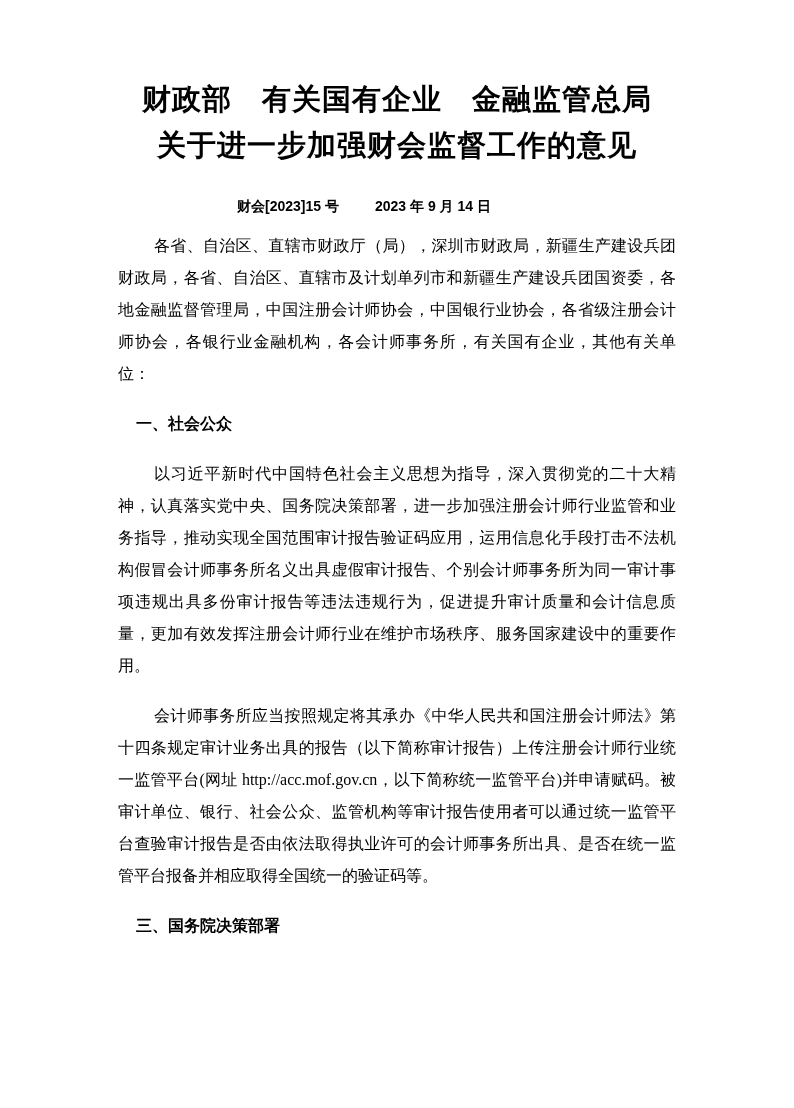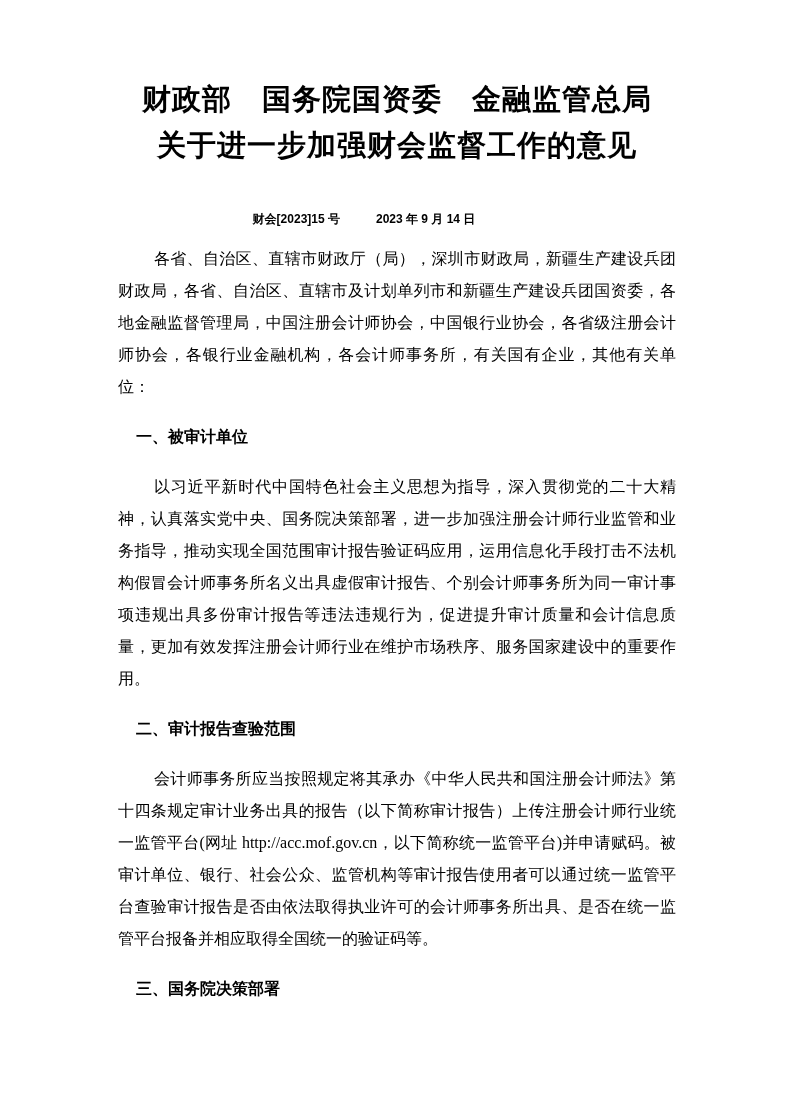--- a/index.html
+++ b/index.html
@@ -25,28 +25,28 @@
     font-weight: bold;
     font-size: 29px;
     line-height: 46px;
     letter-spacing: 1px;
   }
   .doc-title .title-line {
     display: block;
     white-space: pre-wrap;
   }
   .doc-meta {
-    margin-top: 39px;
+    margin-top: 26px;
     display: flex;
     justify-content: center;
     gap: 36px;
     transform: translateX(-33px);
     font-family: "Liberation Sans", "DejaVu Sans", sans-serif;
     font-weight: bold;
-    font-size: 12px;
+    font-size: 14px;
     line-height: 24px;
     white-space: pre-wrap;
   }
   .body-text {
     font-family: "Liberation Serif", "DejaVu Serif", serif;
     font-size: 16px;
     line-height: 32px;
   }
   p.para {
     margin: 18px;
@@ -65,39 +65,38 @@
     font-size: 16px;
     line-height: 32px;
   }
 </style>
 </head>
 <body>
 
 <div class="page">
 
   <h1 class="doc-title">
-    <span class="title-line">财政部　国务院国资委　金融监管总局</span>
+    <span class="title-line">财政部　有关国有企业　金融监管总局</span>
     <span class="title-line">关于进一步加强财会监督工作的意见</span>
   </h1>
 
   <div class="doc-meta">
     <span>财会[2023]15 号</span>
     <span>2023 年 9 月 14 日</span>
   </div>
 
   <div class="body-text">
 
     <p class="para first">各省、自治区、直辖市财政厅（局），深圳市财政局，新疆生产建设兵团财政局，各省、自治区、直辖市及计划单列市和新疆生产建设兵团国资委，各地金融监督管理局，中国注册会计师协会，中国银行业协会，各省级注册会计师协会，各银行业金融机构，各会计师事务所，有关国有企业，其他有关单位：</p>
 
 
-    <h2 class="sec-heading">一、被审计单位</h2>
+    <h2 class="sec-heading">一、社会公众</h2>
 
     <p class="para">以习近平新时代中国特色社会主义思想为指导，深入贯彻党的二十大精神，认真落实党中央、国务院决策部署，进一步加强注册会计师行业监管和业务指导，推动实现全国范围审计报告验证码应用，运用信息化手段打击不法机构假冒会计师事务所名义出具虚假审计报告、个别会计师事务所为同一审计事项违规出具多份审计报告等违法违规行为，促进提升审计质量和会计信息质量，更加有效发挥注册会计师行业在维护市场秩序、服务国家建设中的重要作用。</p>
 
-    <h2 class="sec-heading">二、审计报告查验范围</h2>
 
     <p class="para">会计师事务所应当按照规定将其承办《中华人民共和国注册会计师法》第十四条规定审计业务出具的报告（以下简称审计报告）上传注册会计师行业统一监管平台(网址 http://acc.mof.gov.cn，以下简称统一监管平台)并申请赋码。被审计单位、银行、社会公众、监管机构等审计报告使用者可以通过统一监管平台查验审计报告是否由依法取得执业许可的会计师事务所出具、是否在统一监管平台报备并相应取得全国统一的验证码等。</p>
 
     <h2 class="sec-heading">三、国务院决策部署</h2>
 
   </div>
 
 </div>
 
 </body></html>

